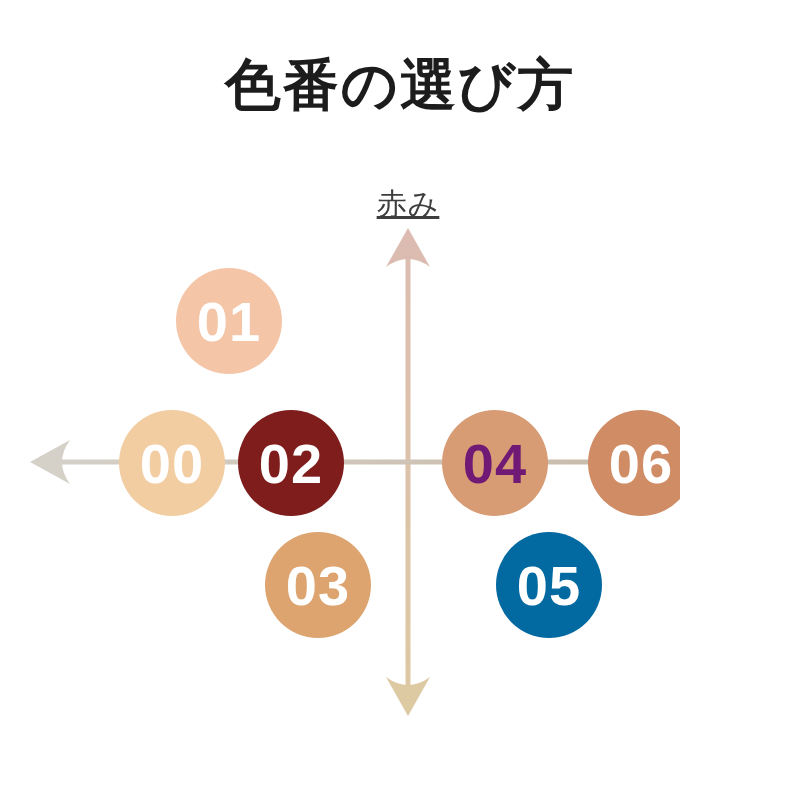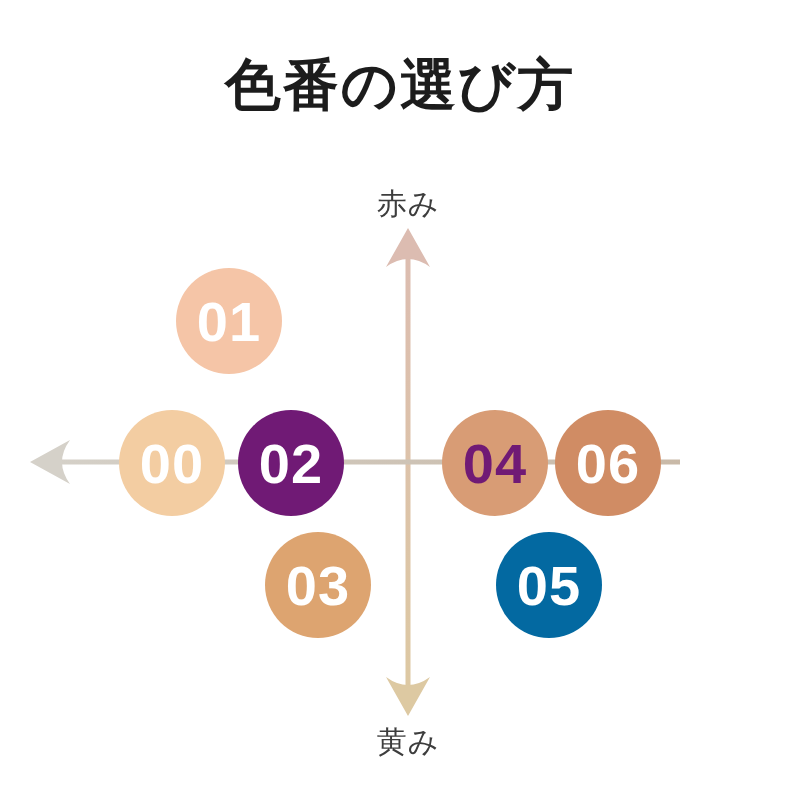--- a/index.html
+++ b/index.html
@@ -33,21 +33,21 @@
     left: 0;
   }
   .axis-label {
     position: absolute;
     font-size: 30px;
     font-weight: 500;
     color: #3d3d3d;
     letter-spacing: 1px;
     white-space: nowrap;
   }
-  .axis-label.top    { left: 358px; top: 184px; width: 100px; text-align: center; }
+  .axis-label.top    { left: 358px; top: 184px; width: 100px; text-align: center; text-decoration: underline; }
   .axis-label.bottom { left: 358px; top: 722px; width: 100px; text-align: center; }
   .axis-label.left   { left: 18px;  top: 480px; }
   .axis-label.right  { left: 695px; top: 476px; width: 90px; text-align: center; }
   .circle {
     position: absolute;
     width: 106px;
     height: 106px;
     border-radius: 50%;
     display: flex;
     align-items: center;
@@ -81,25 +81,24 @@
     <line x1="408" y1="256" x2="408" y2="686" stroke="url(#vgrad)" stroke-width="5"></line>
     <line x1="58" y1="462" x2="732" y2="462" stroke="url(#hgrad)" stroke-width="5"></line>
 
     <path d="M408,228 L386,267 Q408,251 430,267 Z" fill="#dcbcb1"></path>
     <path d="M408,716 L386,677 Q408,693 430,677 Z" fill="#ddc9a2"></path>
     <path d="M30,462 L70,440 Q54,462 70,484 Z" fill="#d5d1c9"></path>
     <path d="M764,462 L724,440 Q740,462 724,484 Z" fill="#c7b6a3"></path>
   </svg>
 
   <div class="axis-label top">赤み</div>
-  <div class="axis-label bottom">黄み</div>
 
   <div id="circles">
       <div class="circle" style="left: 176px; top: 268px; background: rgb(245, 197, 167); color: rgb(255, 255, 255);">01</div>
       <div class="circle" style="left: 119px; top: 410px; background: rgb(243, 205, 162); color: rgb(255, 255, 255); text-align: right;">00</div>
-      <div class="circle" style="left: 238px; top: 410px; background: #701a75; color: rgb(255, 255, 255);">02</div>
+      <div class="circle" style="left: 238px; top: 410px; background: #7f1d1d; color: rgb(255, 255, 255);">02</div>
       <div class="circle" style="left: 442px; top: 410px; background: rgb(216, 156, 117); color: #701a75;">04</div>
-      <div class="circle" style="left: 555px; top: 410px; background: rgb(208, 140, 100); color: rgb(255, 255, 255);">06</div>
+      <div class="circle" style="left: 588px; top: 410px; background: rgb(208, 140, 100); color: rgb(255, 255, 255);">06</div>
       <div class="circle" style="left: 265px; top: 532px; background: rgb(221, 164, 112); color: rgb(255, 255, 255);">03</div>
       <div class="circle" style="left: 496px; top: 532px; background: #0369a1; color: rgb(255, 255, 255);">05</div>
     </div>
 
 </div>
 
 </body></html>

